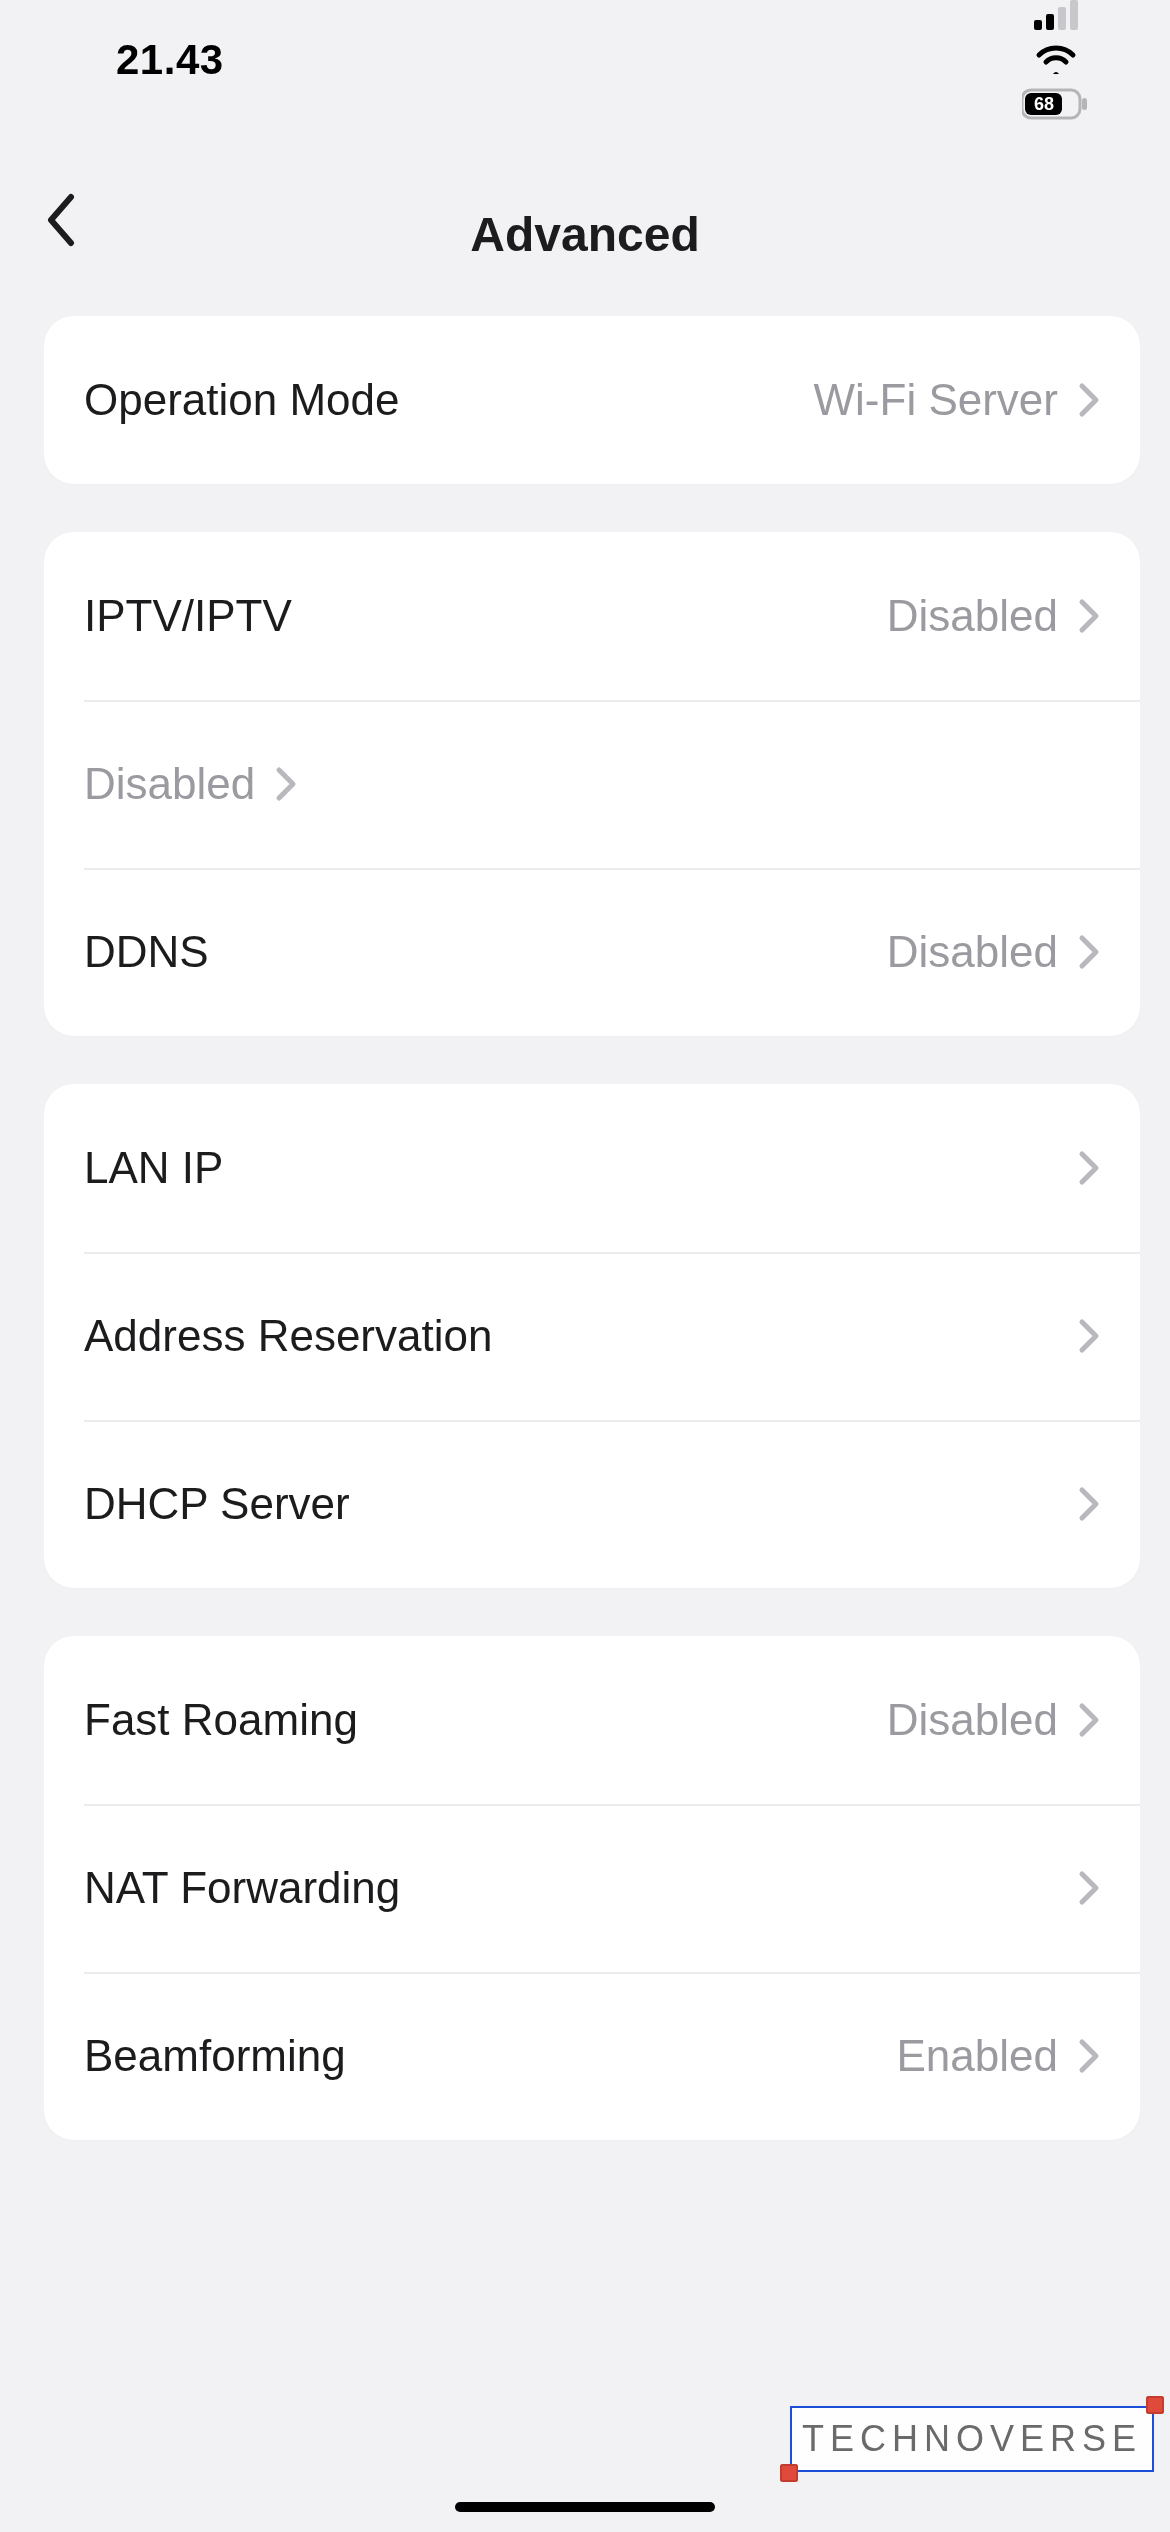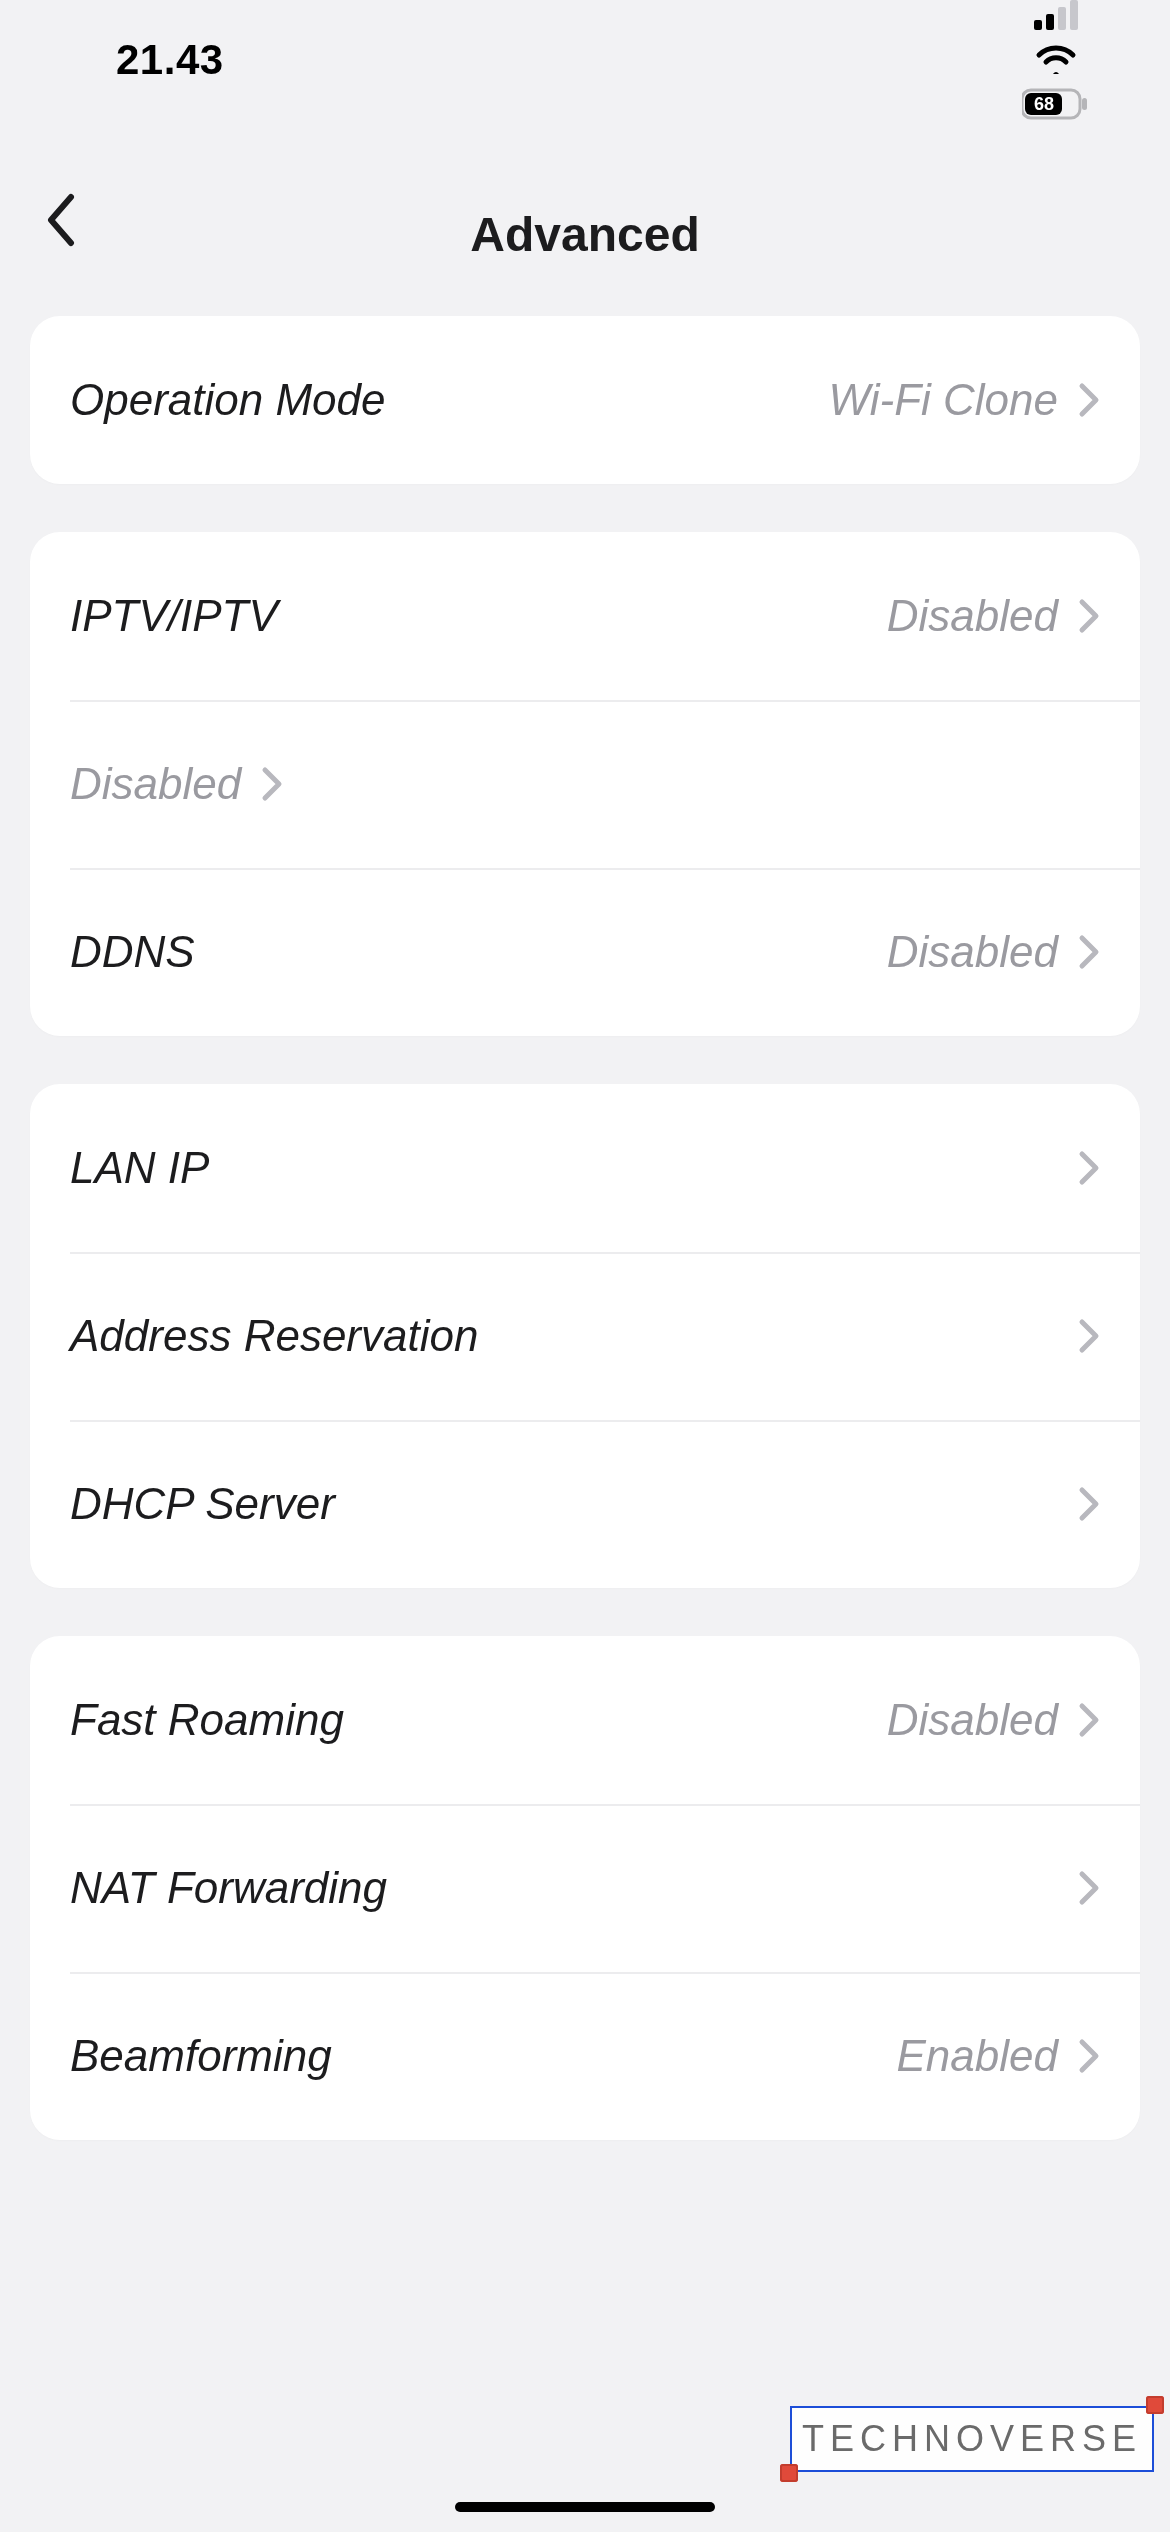--- a/index.html
+++ b/index.html
@@ -70,23 +70,22 @@
       font-size: 48px;
       font-weight: 700;
       color: #1c1c1e;
       margin-top: 28px;
     }
 
     
     .content {
       position: absolute;
       top: 316px;
-      left: 30px;
+      left: 44px;
       right: 30px;
-      font-style: italic;
     }
     .group {
       background: #ffffff;
       border-radius: 30px;
       overflow: hidden;
       margin-bottom: 48px;
       box-shadow: 0 1px 2px rgba(0,0,0,0.02);
     }
     .row {
       display: flex;
@@ -206,21 +205,21 @@
   </div>
   <div class="nav-title">Advanced</div>
 </div>
 
 <div class="content">
 
   <div class="group">
     <div class="row">
       <div class="row-label">Operation Mode</div>
       <div class="row-right">
-        <div class="row-value">Wi-Fi Clone</div>
+        <div class="row-value">Wi-Fi Server</div>
         <svg class="chevron" viewBox="0 0 24 36">
             <path d="M4 4 L18 18 L4 32" stroke="currentColor" stroke-width="5" fill="none" stroke-linecap="round" stroke-linejoin="round"></path>
           </svg>
       </div>
     </div>
   </div>
 
   <div class="group">
     <div class="row">
       <div class="row-label">IPTV/IPTV</div>

